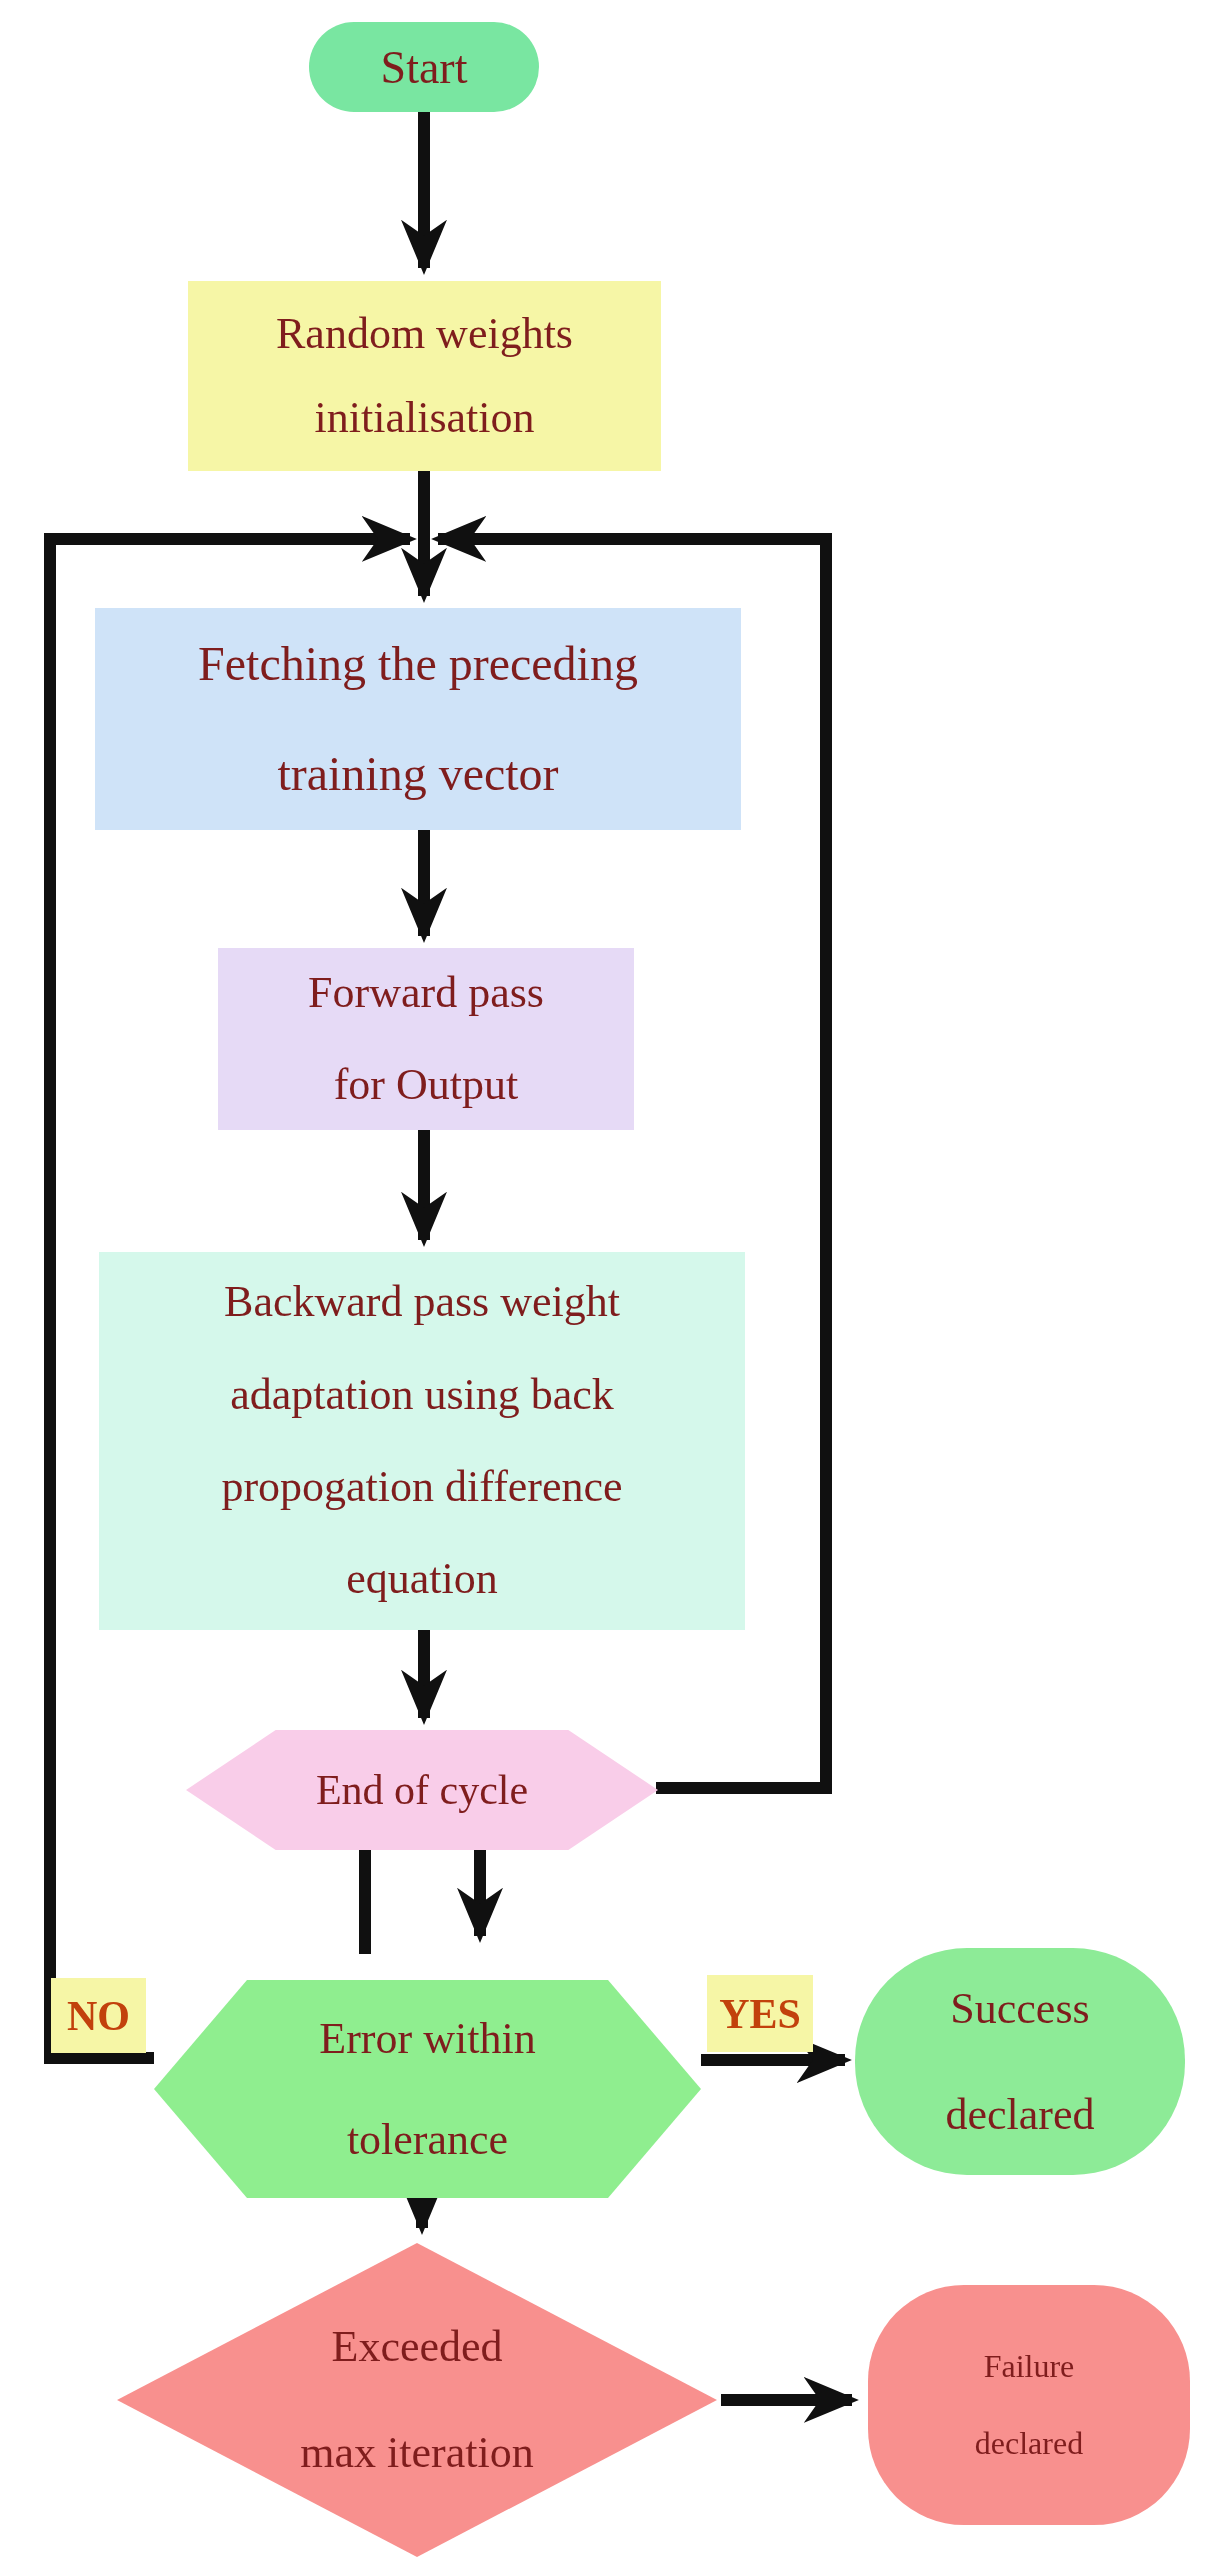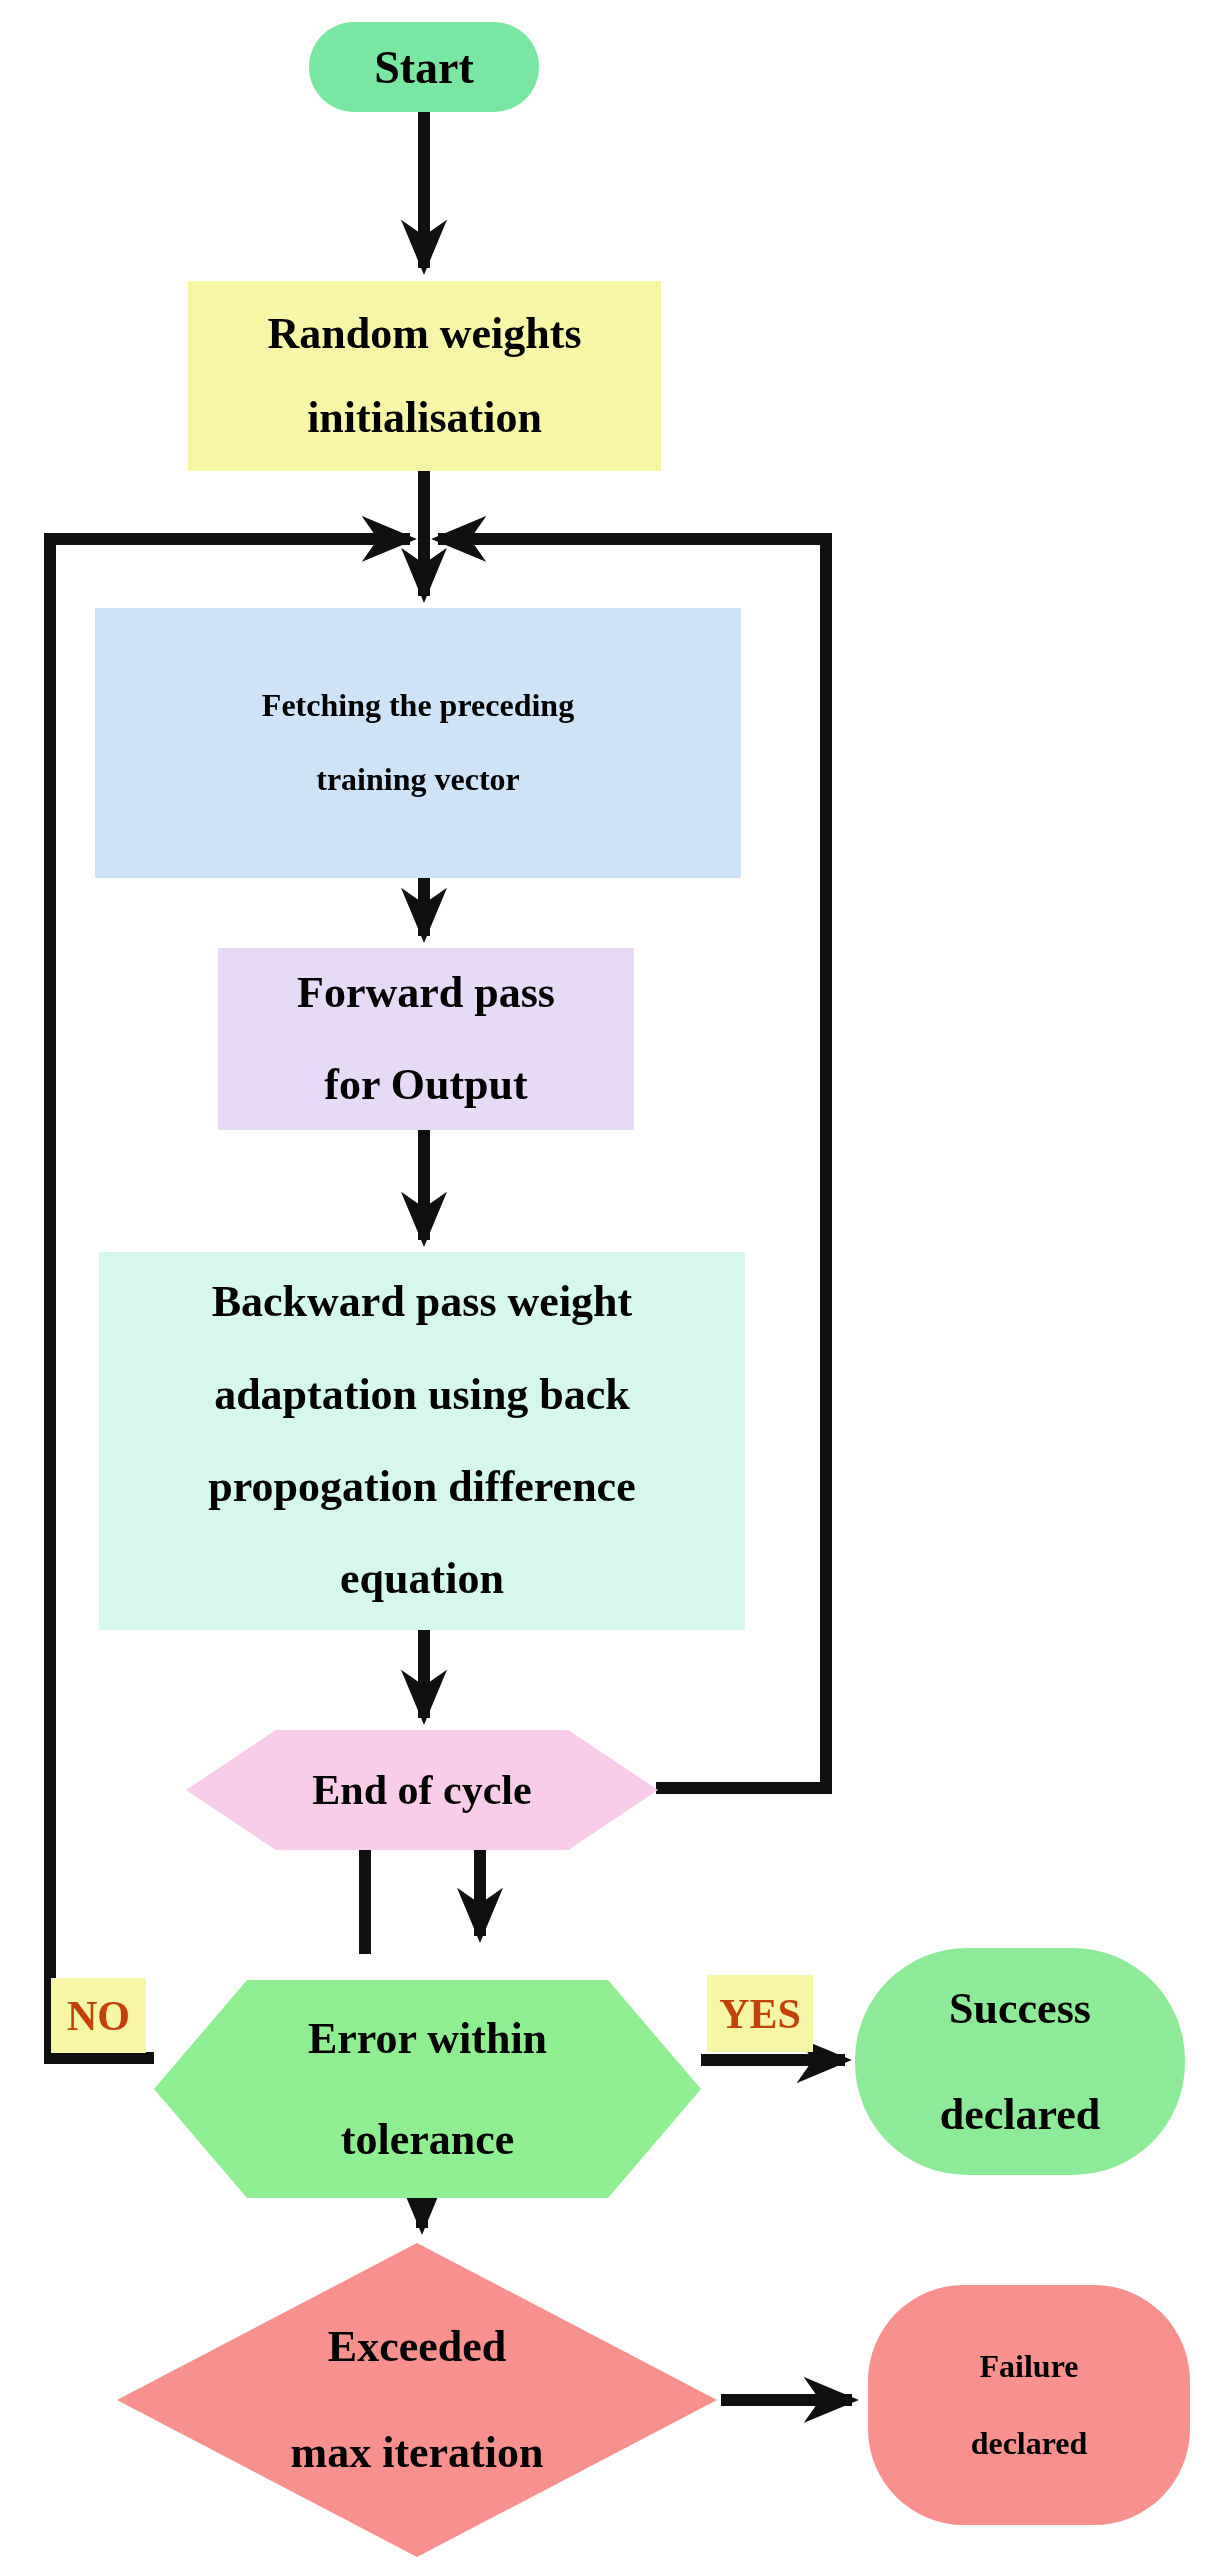--- a/index.html
+++ b/index.html
@@ -9,35 +9,35 @@
     background:#ffffff;
     font-family:"Liberation Serif","DejaVu Serif",serif;
     overflow:hidden;
   }
   #wires{position:absolute;left:0;top:0;width:1224px;height:2573px;}
   .connector{fill:none;stroke:#101010;stroke-width:12;stroke-linejoin:miter;}
   .node{
     position:absolute;
     display:flex;align-items:center;justify-content:center;
     text-align:center;
-    font-weight:bold;color:#000000;
+    font-weight:normal;color:#7f1d1d;
     white-space:pre-line;
   }
   .stadium{border-radius:999px;}
   .hexagon{clip-path:polygon(0 50%,17% 0,83% 0,100% 50%,83% 100%,17% 100%);margin-top:30px;}
   .hexagon-narrow{clip-path:polygon(0 50%,19% 0,81% 0,100% 50%,81% 100%,19% 100%);}
   .diamond{clip-path:polygon(50% 0,100% 50%,50% 100%,0 50%);}
   .edge-label{
     position:absolute;display:flex;align-items:center;justify-content:center;
     font-weight:bold;color:#c2410c;
   }
   
   #n-start   {left:309px;top:22px;  width:230px;height:90px; font-size:46px;}
   #n-init    {left:188px;top:281px; width:473px;height:190px;font-size:44px;line-height:1.9;}
-  #n-fetch   {left:95px; top:608px; width:646px;height:270px;font-size:32px;line-height:2.3;}
+  #n-fetch   {left:95px; top:608px; width:646px;height:222px;font-size:48px;line-height:2.3;}
   #n-forward {left:218px;top:948px; width:416px;height:182px;font-size:44px;line-height:2.1;}
   #n-backward{left:99px; top:1252px;width:646px;height:378px;font-size:44px;line-height:2.1;}
   #n-endcycle{left:186px;top:1730px;width:472px;height:120px;font-size:42px;}
   #n-error   {left:154px;top:1950px;width:547px;height:218px;font-size:44px;line-height:2.3;}
   #n-success {left:855px;top:1948px;width:330px;height:227px;font-size:44px;line-height:2.4;border-radius:112px;}
   #n-maxiter {left:117px;top:2243px;width:600px;height:314px;font-size:44px;line-height:2.4;}
   #n-failure {left:868px;top:2285px;width:322px;height:240px;font-size:32px;line-height:2.4;border-radius:96px;}
   #lbl-no    {left:51px; top:1978px;width:95px; height:75px;font-size:42px;}
   #lbl-yes   {left:707px;top:1975px;width:106px;height:77px;font-size:42px;}
 </style>

